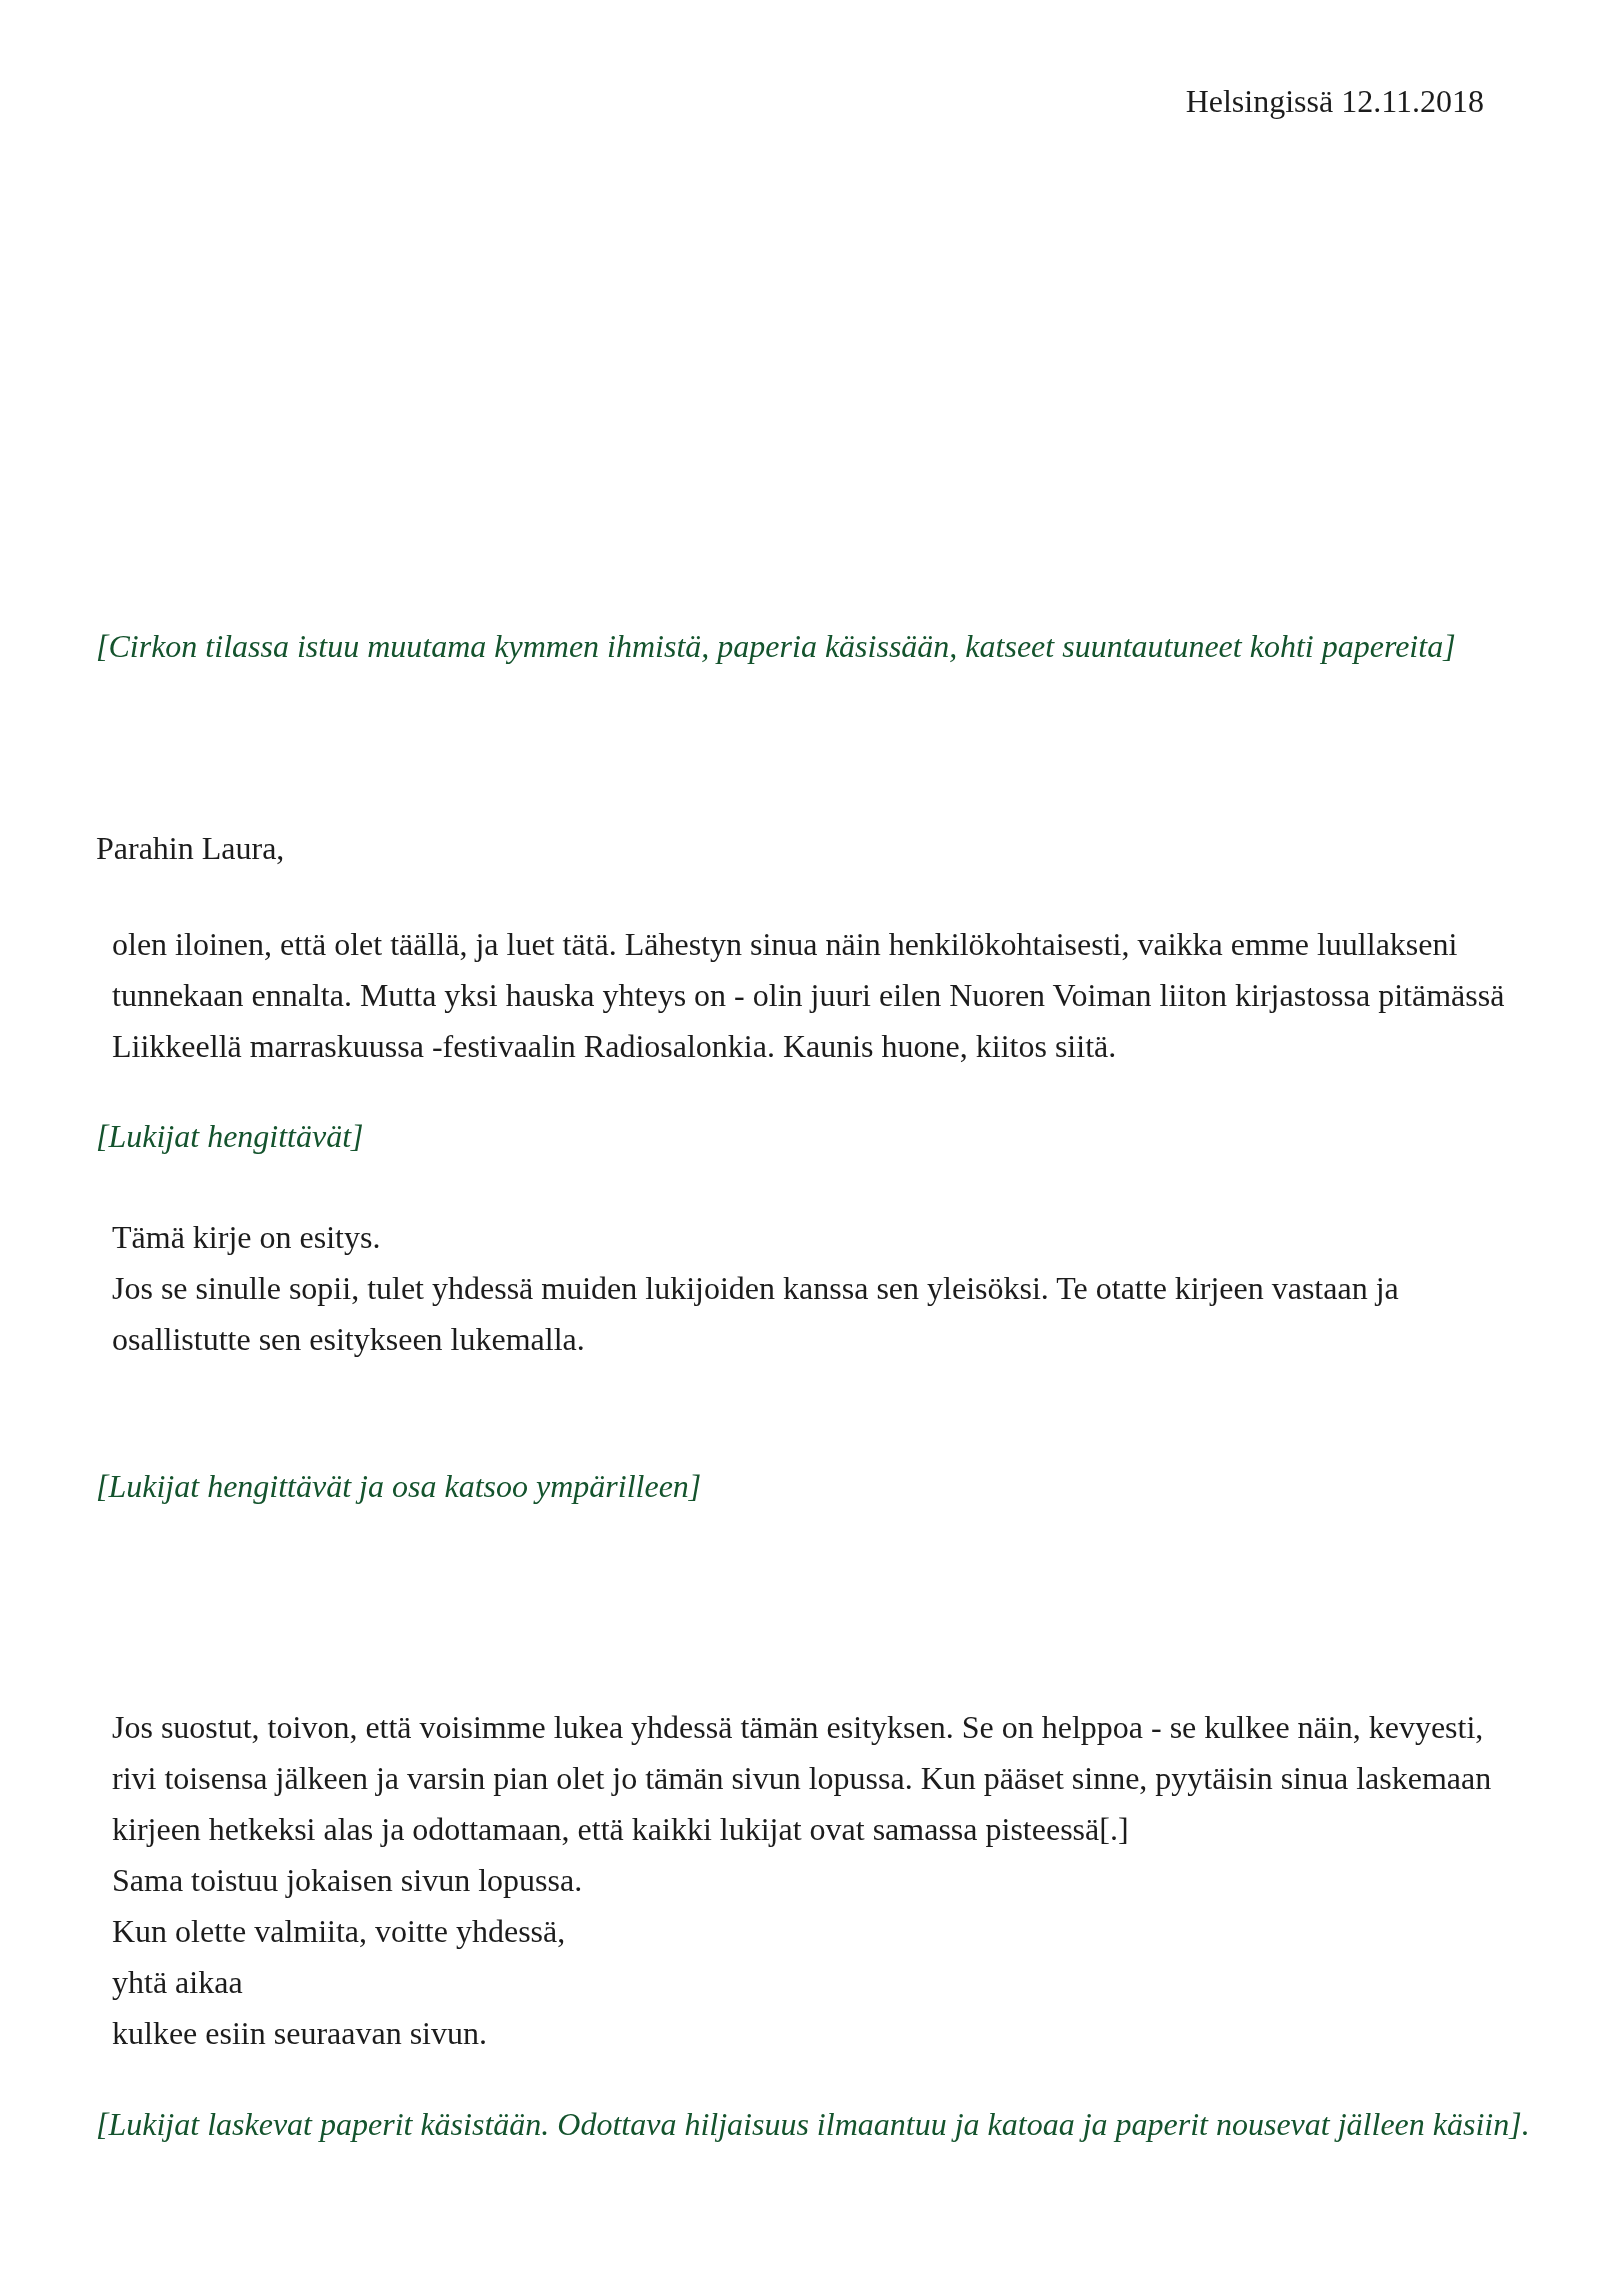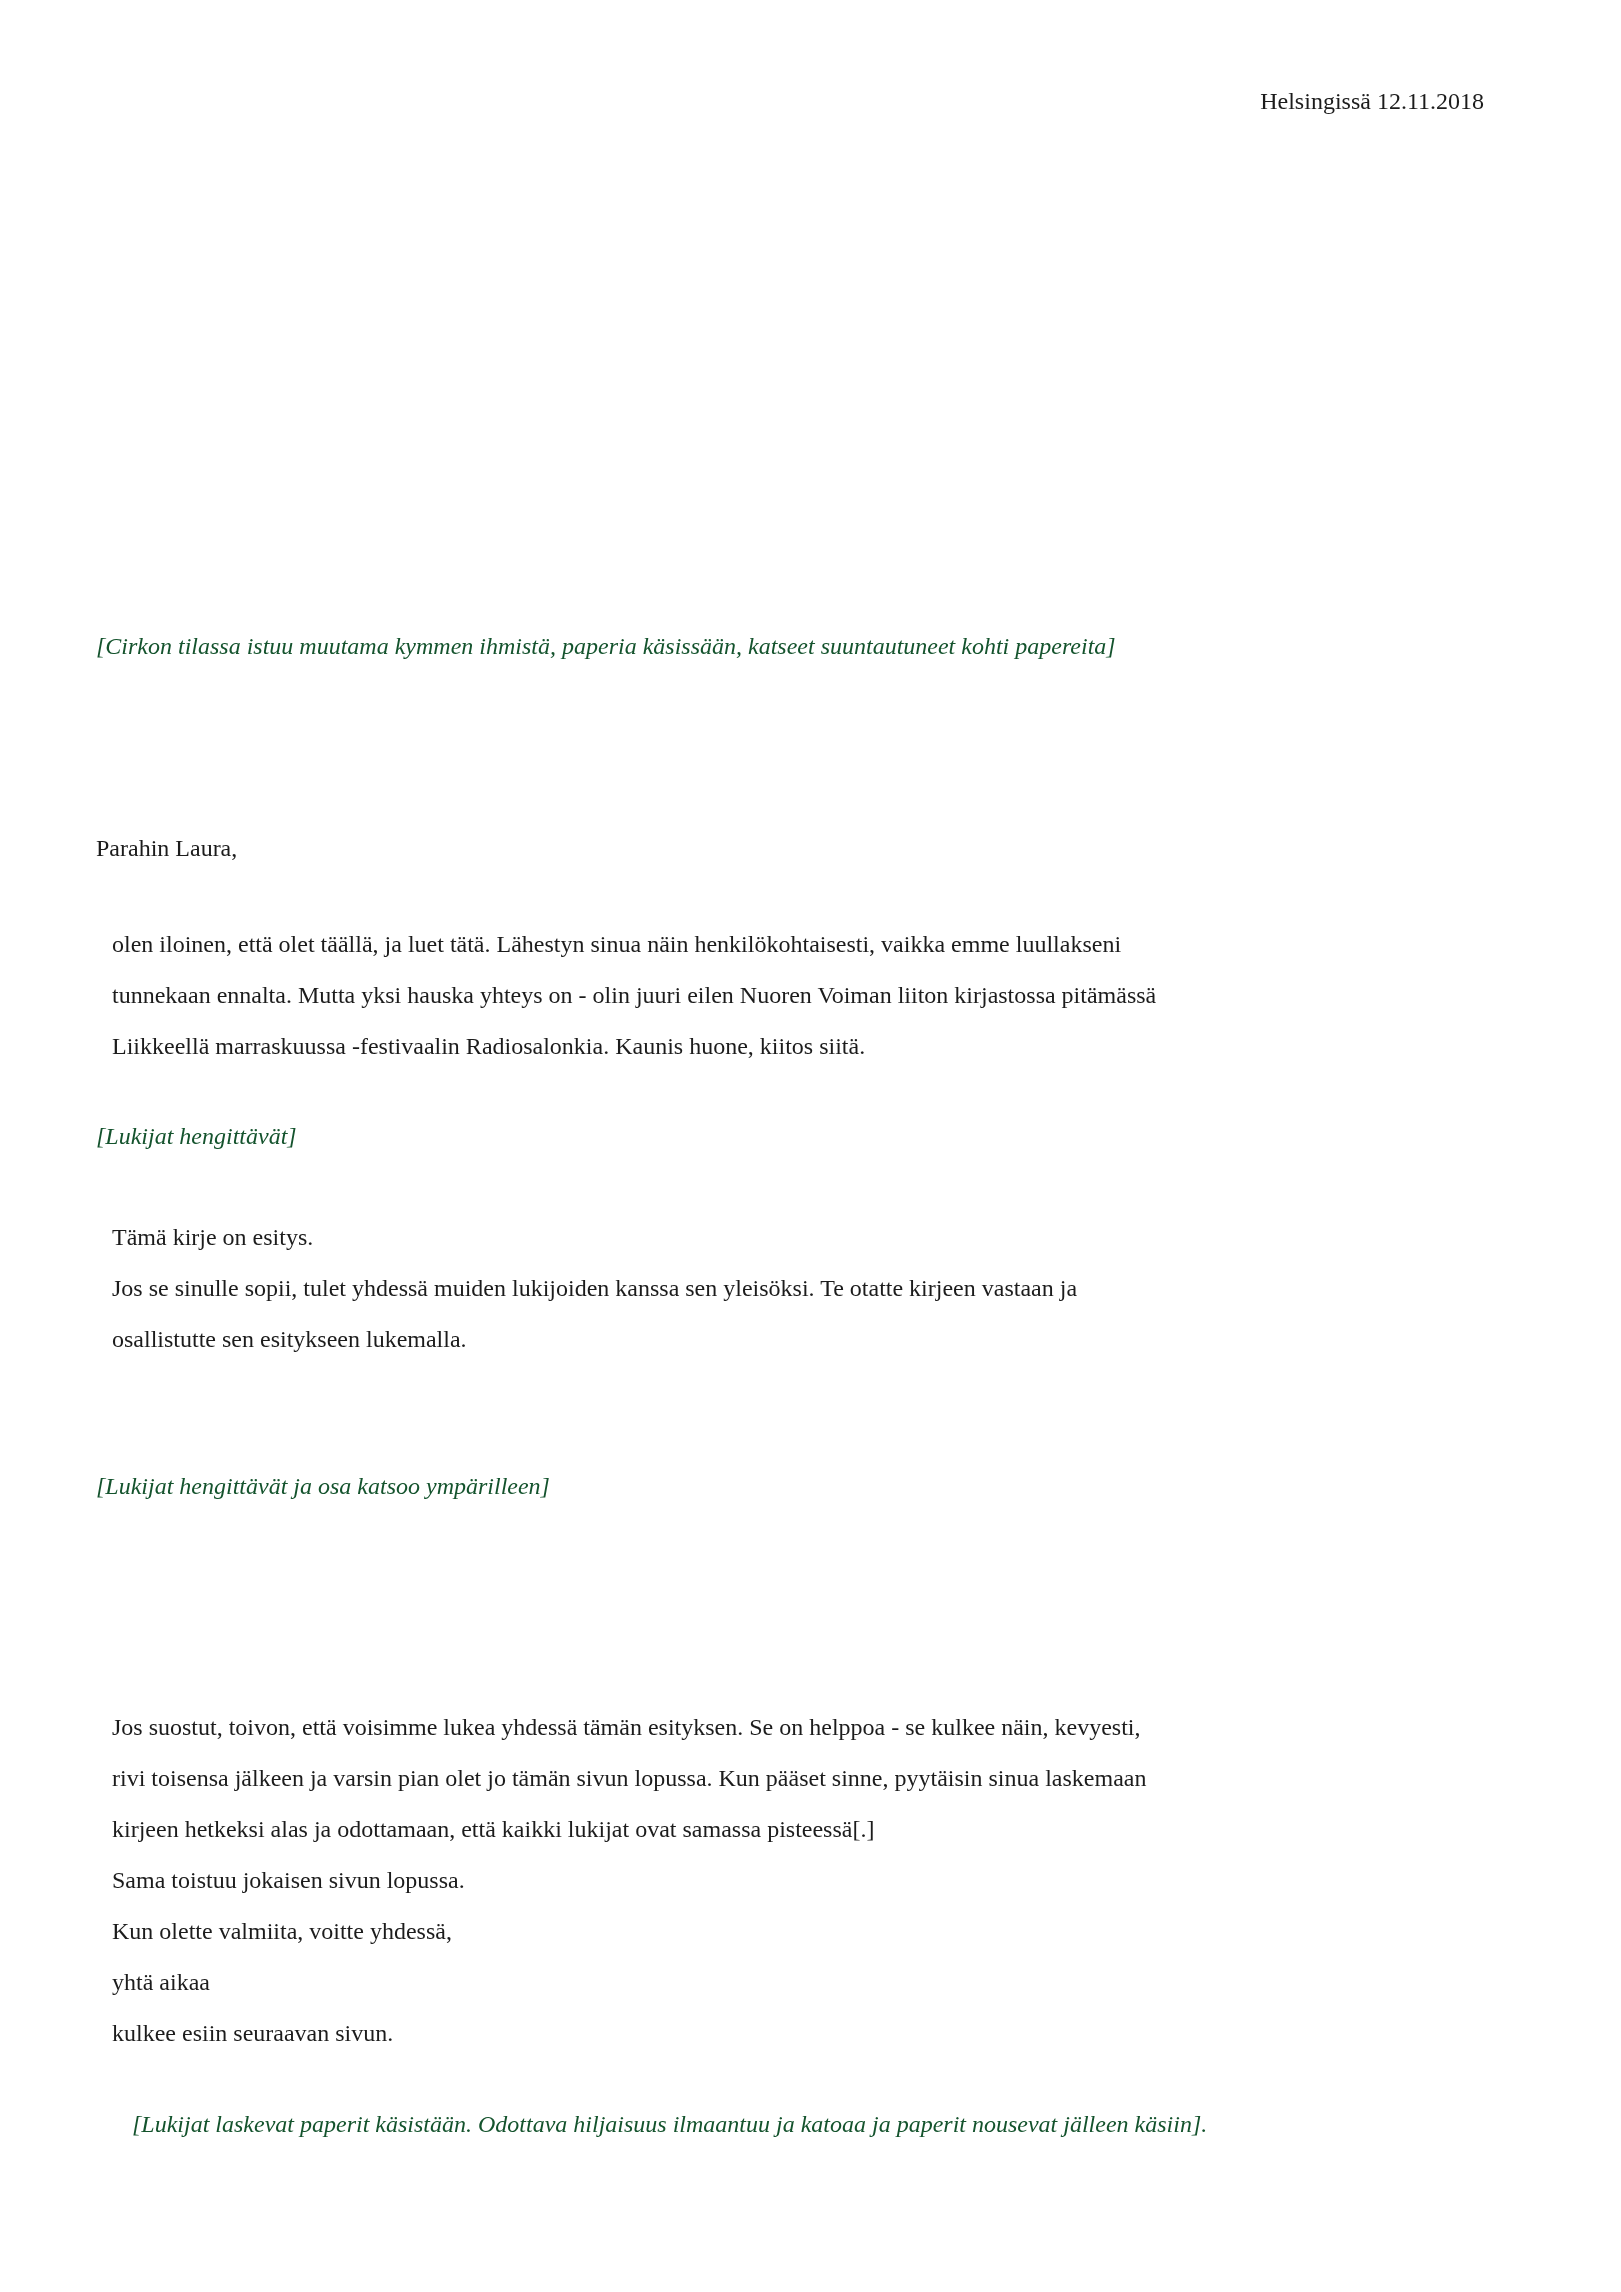--- a/index.html
+++ b/index.html
@@ -6,21 +6,21 @@
     margin: 0;
     padding: 0;
     background: #ffffff;
   }
   .page {
     position: relative;
     width: 1621px;
     height: 2293px;
     background: #ffffff;
     font-family: "Liberation Serif", "DejaVu Serif", serif;
-    font-size: 24px;
+    font-size: 32px;
     color: #1c1c1c;
     overflow: hidden;
   }
   .block {
     position: absolute;
     left: 96px;
     right: 88px;
     line-height: 51px;
   }
   .line {
@@ -40,21 +40,21 @@
     font-style: italic;
     color: #14532d;
   }
   .stage-opening   { top: 621px; }
   .salutation      { top: 823px; }
   .paragraph-1     { top: 919px; }
   .stage-breath-1  { top: 1111px; }
   .paragraph-2     { top: 1212px; }
   .stage-breath-2  { top: 1461px; }
   .paragraph-3     { top: 1702px; }
-  .stage-closing   { top: 2099px; margin-left: 36px; }
+  .stage-closing   { top: 2099px; }
 </style>
 </head>
 <body>
 
 <div class="page">
 
   <div class="date-line">Helsingissä 12.11.2018</div>
 
   <div class="block stage stage-opening">[Cirkon tilassa istuu muutama kymmen ihmistä, paperia käsissään, katseet suuntautuneet kohti papereita]</div>
 

